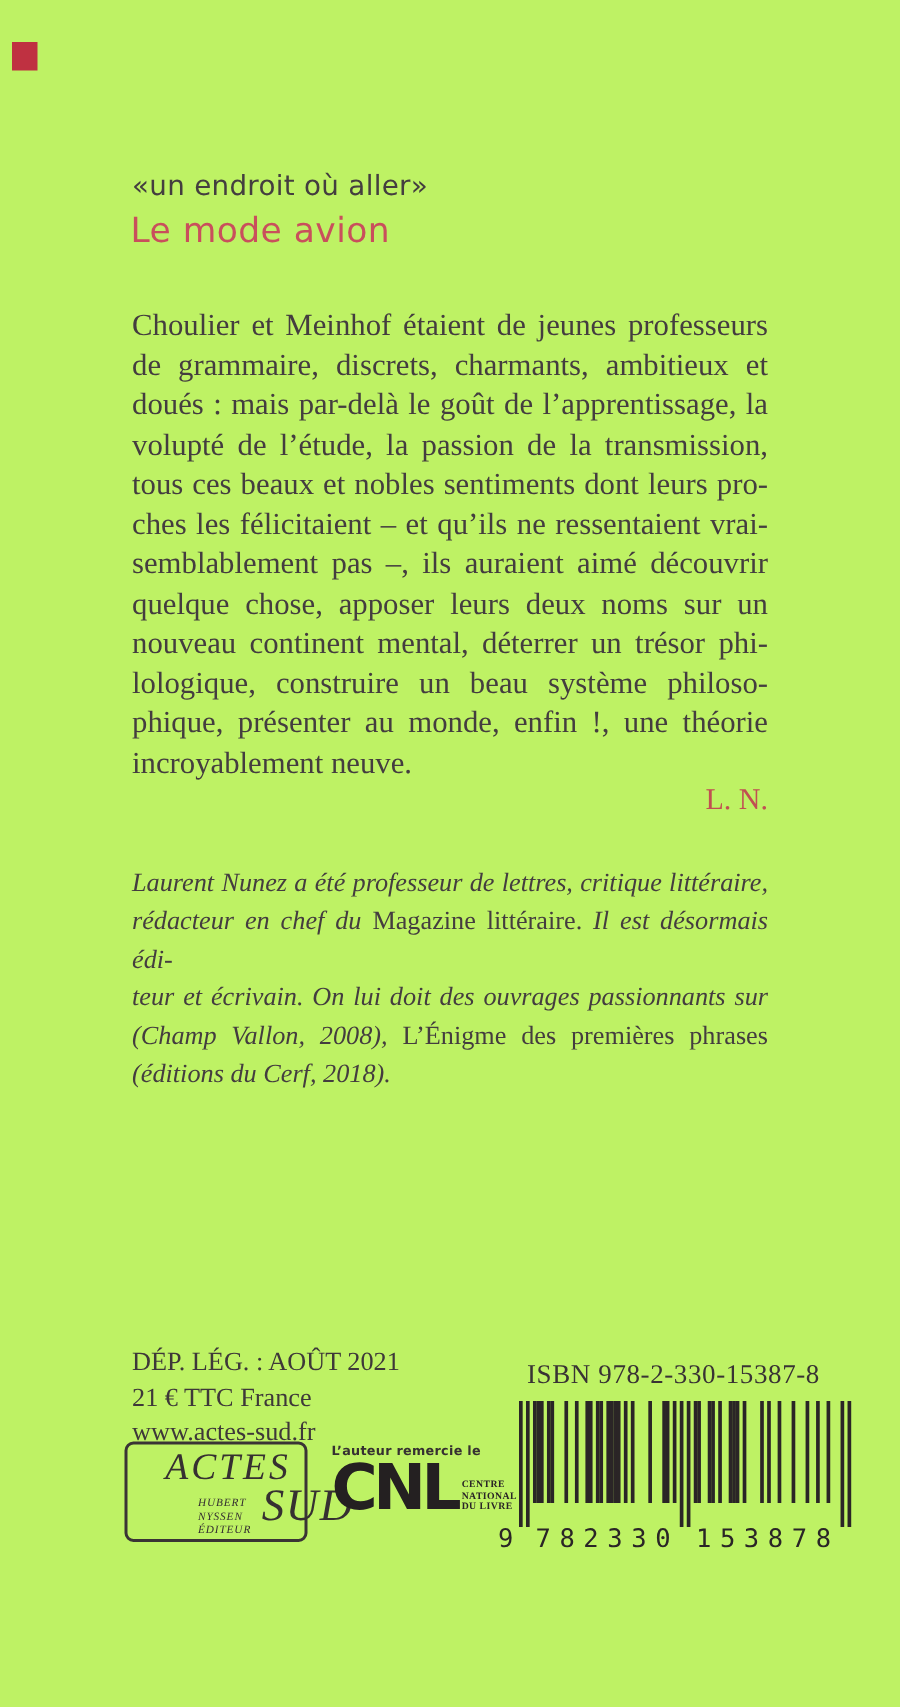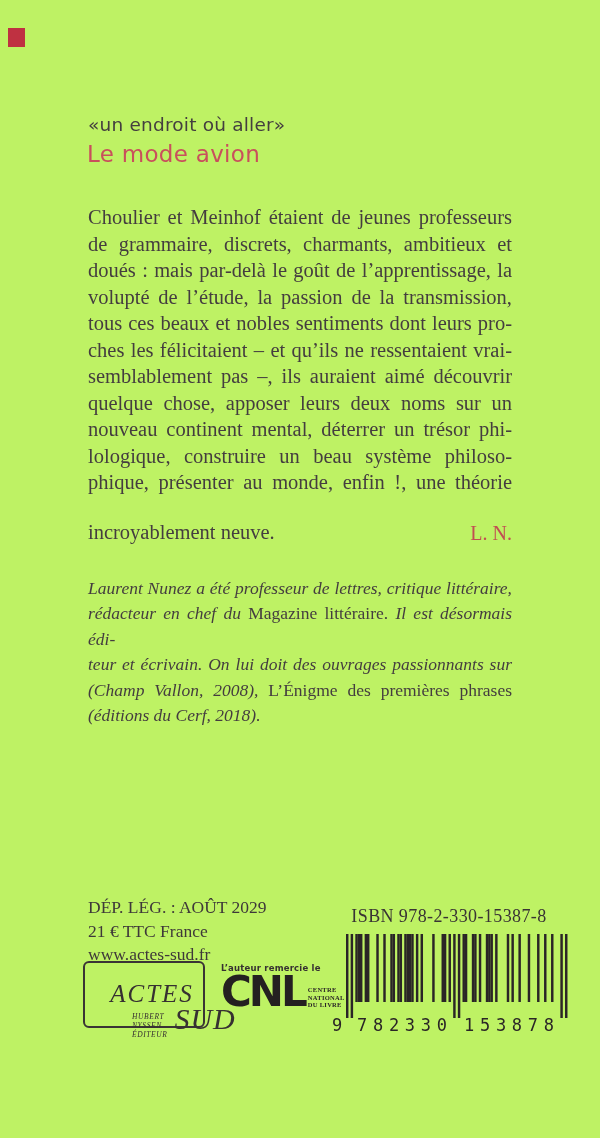--- a/index.html
+++ b/index.html
@@ -9,36 +9,36 @@
   .red-square{position:absolute;left:8px;top:28px;width:17px;height:19px;background:#bf3141;}
 
   .collection{position:absolute;left:88px;top:114px;font-family:"DejaVu Sans",sans-serif;
               font-size:18.5px;letter-spacing:.2px;color:#443e3f;}
   .title{position:absolute;left:87px;top:141px;font-family:"DejaVu Sans",sans-serif;
          font-size:23px;letter-spacing:.3px;color:#c94f5c;}
 
   .blurb{position:absolute;left:88px;top:204px;width:424px;
          font-size:20.5px;line-height:26.5px;color:#443d3f;}
   .blurb .bline{text-align:justify;text-align-last:justify;}
-  .blurb .bline.last{text-align-last:left;margin-top:23px;}
+  .blurb .bline.last{text-align-last:left;}
 
   .signature{position:absolute;left:88px;top:522px;width:424px;text-align:right;
              font-size:20px;color:#c14f52;}
 
   .bio{position:absolute;left:88px;top:576px;width:424px;
        font-size:17.5px;line-height:25.4px;color:#443d3f;}
   .bio .iline{font-style:italic;text-align:justify;text-align-last:justify;}
   .bio .iline.last{text-align-last:left;}
   .bio .ro{font-style:normal;}
 
   .legal{position:absolute;left:88px;top:896px;font-size:17.5px;line-height:23.5px;color:#3e3839;}
 
   .as-logo{position:absolute;left:83px;top:961px;width:122px;height:67px;box-sizing:border-box;
            border:2px solid #3a3435;border-radius:6px;font-style:italic;color:#363031;}
-  .as-top{text-align:center;font-size:25px;letter-spacing:2px;line-height:27px;margin-top:17px;padding-left:16px;}
+  .as-top{text-align:center;font-size:25px;letter-spacing:2px;line-height:27px;margin-top:2px;padding-left:16px;}
   .as-bottom{display:flex;padding:0 5px;margin-left:42px;}
   .as-imprint{font-size:7.5px;line-height:9px;letter-spacing:.6px;margin-top:5px;}
   .as-sud{font-size:30px;line-height:28px;letter-spacing:1px;margin-left:7px;margin-top:-2px;}
 
   .cnl{position:absolute;left:221px;top:963px;color:#2a2526;}
   .cnl-thanks{font-family:"DejaVu Sans",sans-serif;font-size:8.5px;font-weight:bold;
               letter-spacing:.2px;color:#363031;}
   .cnl-row{display:flex;align-items:center;margin-top:1px;}
   .cnl-acronym{font-family:"DejaVu Sans",sans-serif;font-weight:900;font-size:42px;
                line-height:36px;letter-spacing:-3px;color:#242021;}
@@ -90,21 +90,21 @@
     </div>
     <div class="iline">
       <span>(Champ Vallon, 2008), </span><span class="ro">L’Énigme des premières phrases</span>
     </div>
     <div class="iline last">
       <span>(éditions du Cerf, 2018).</span>
     </div>
   </div>
 
   <div class="legal">
-    <div>DÉP. LÉG. : AOÛT 2029</div>
+    <div>DÉP. LÉG. : AOÛT 2021</div>
     <div>21 € TTC France</div>
     <div>www.actes-sud.fr</div>
   </div>
 
   <div class="as-logo">
     <div class="as-top">ACTES</div>
     <div class="as-bottom">
       <div class="as-imprint">
         <div>HUBERT</div>
         <div>NYSSEN</div>

